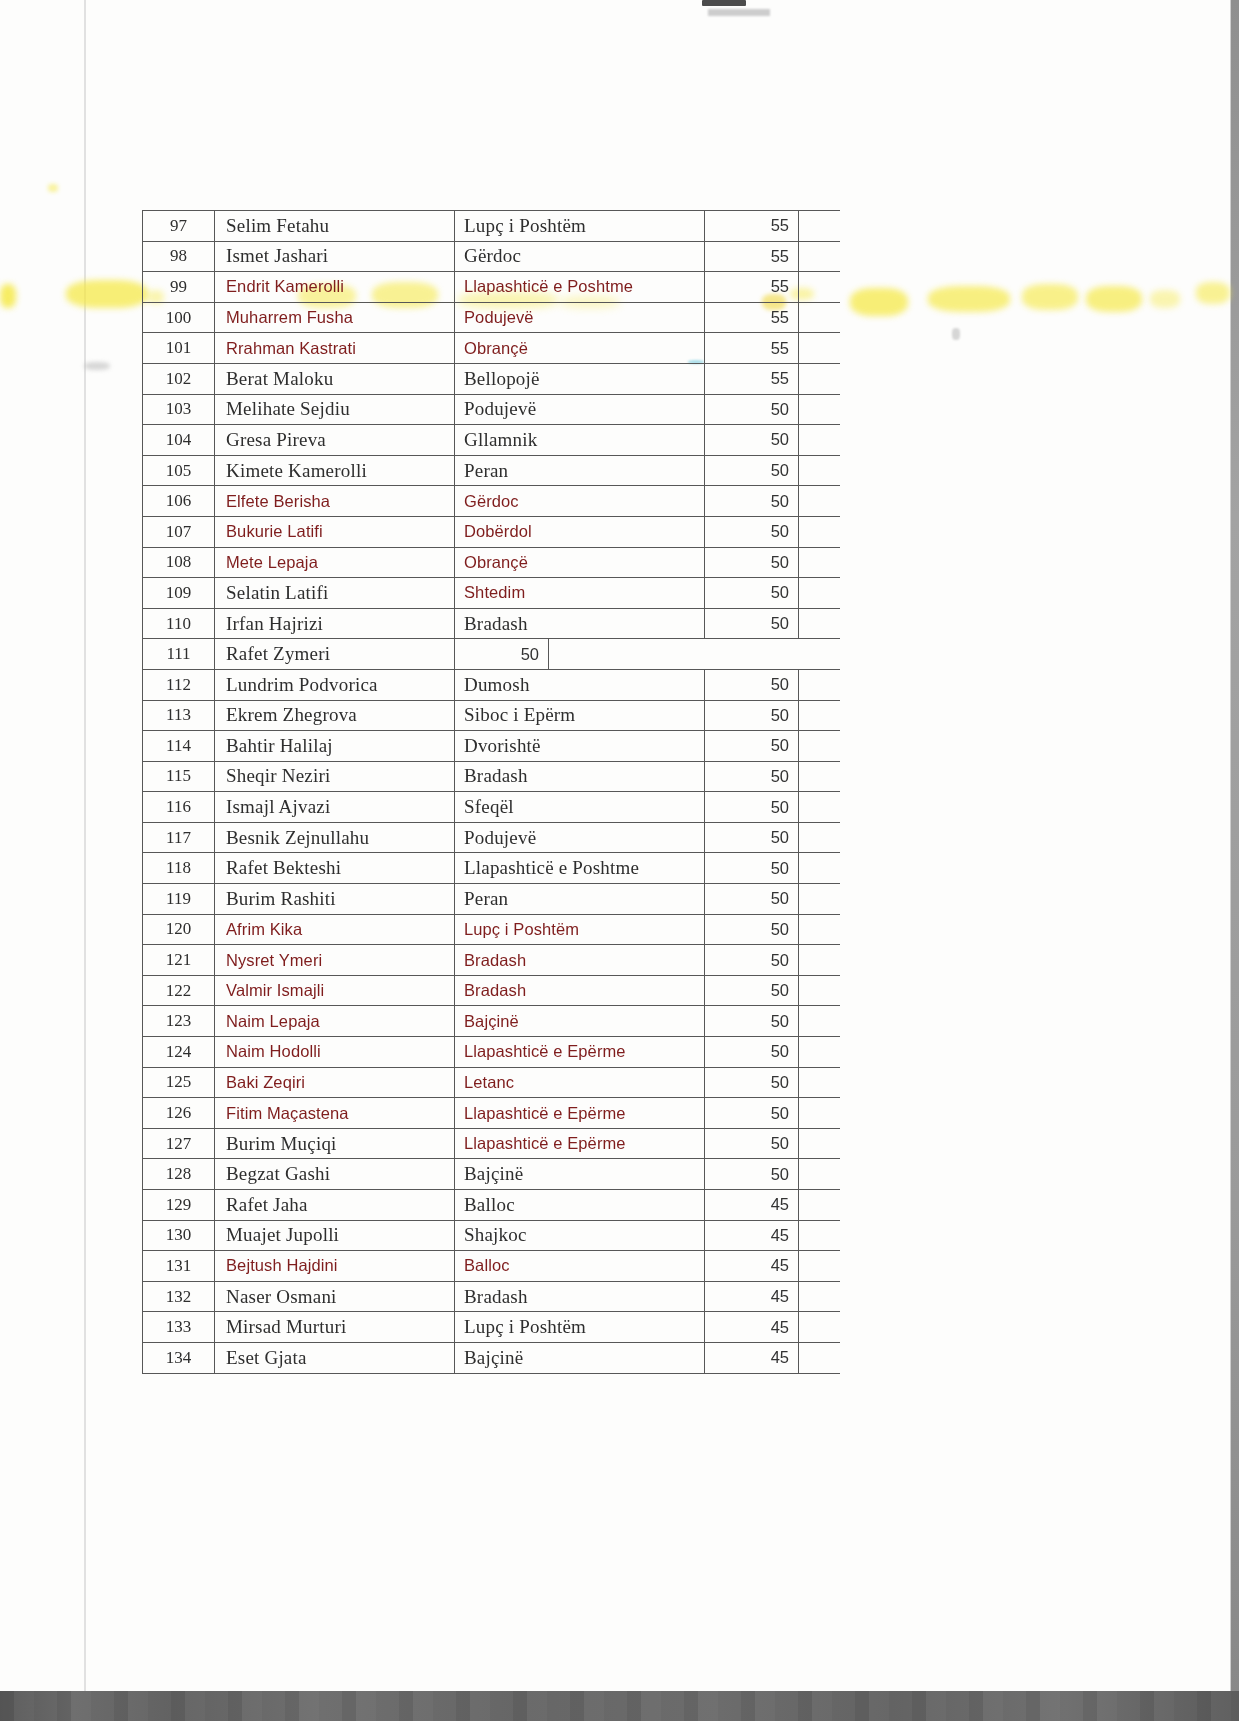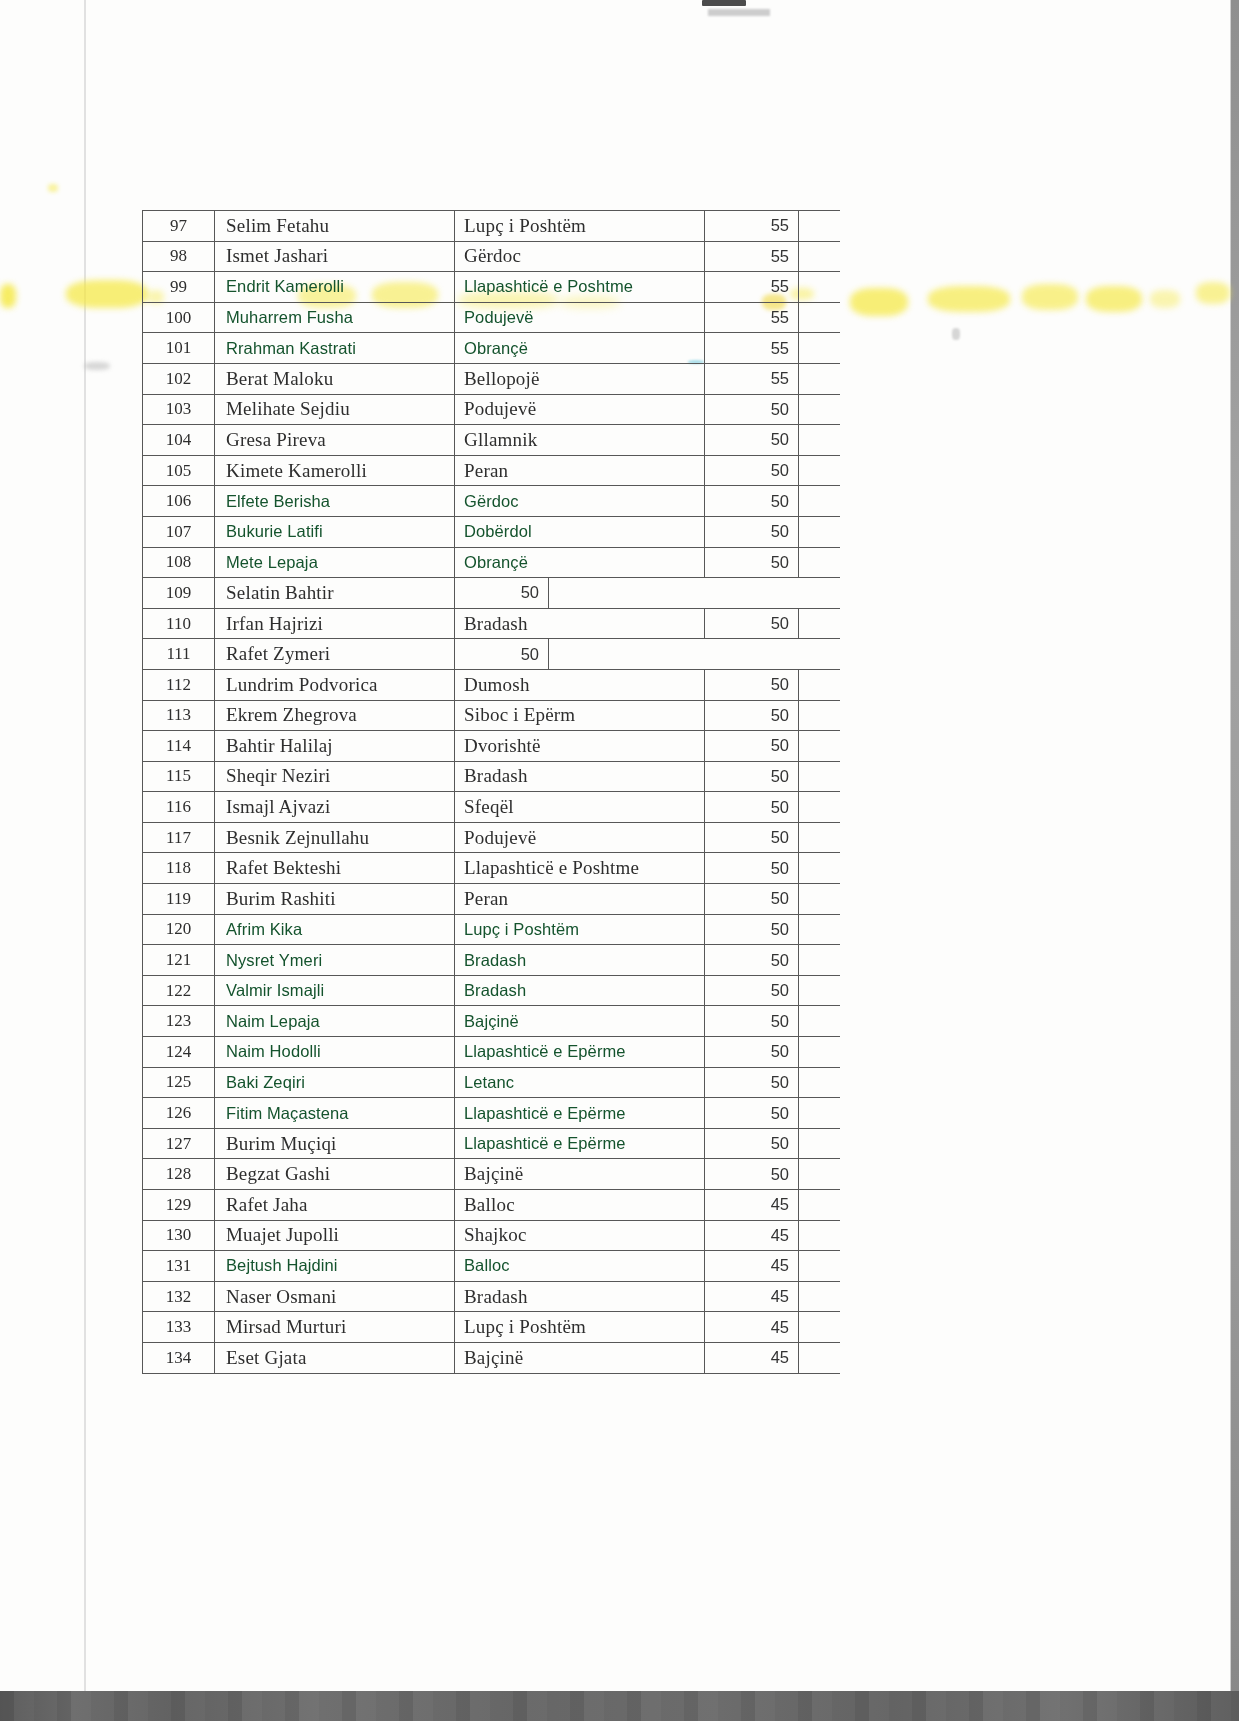--- a/index.html
+++ b/index.html
@@ -58,21 +58,21 @@
     box-sizing:border-box;border-right:1px solid #575757;
     display:flex;align-items:center;overflow:hidden;white-space:nowrap;
     color:#2e2e2e;
   }
   .c-no{width:72px;justify-content:center;font-family:"Liberation Serif",serif;font-size:17px;}
   .c-name{width:240px;padding-left:11px;text-align:center;}
   .c-place{width:250px;padding-left:9px;}
   .c-val{width:94px;justify-content:flex-end;padding-right:9px;
          font-family:"Liberation Sans",sans-serif;font-size:16.5px;color:#333;}
   .f-serif{font-family:"Liberation Serif",serif;font-size:19px;letter-spacing:.2px;}
-  .f-sans{font-family:"Liberation Sans",sans-serif;font-size:16.5px;letter-spacing:.1px;color:#14532d;}
+  .f-sans{font-family:"Liberation Sans",sans-serif;font-size:16.5px;letter-spacing:.1px;color:#7f1d1d;}
 </style>
 </head>
 <body>
 
 <div id="page">
 
   <div class="page-fold-line"></div>
   <div class="right-edge-line"></div>
   <div class="right-edge-strip"></div>
   <div class="top-scan-dash"></div>
@@ -169,21 +169,22 @@
       <div class="cell c-val">50</div>
     </div>
         <div class="row">
       <div class="cell c-no">108</div>
       <div class="cell c-name f-sans">Mete Lepaja</div>
       <div class="cell c-place f-sans">Obrançë</div>
       <div class="cell c-val">50</div>
     </div>
         <div class="row">
       <div class="cell c-no">109</div>
-      <div class="cell c-name f-serif">Selatin Bahtir</div>
+      <div class="cell c-name f-serif">Selatin Latifi</div>
+      <div class="cell c-place f-sans">Shtedim</div>
       <div class="cell c-val">50</div>
     </div>
         <div class="row">
       <div class="cell c-no">110</div>
       <div class="cell c-name f-serif">Irfan Hajrizi</div>
       <div class="cell c-place f-serif">Bradash</div>
       <div class="cell c-val">50</div>
     </div>
         <div class="row">
       <div class="cell c-no">111</div>

